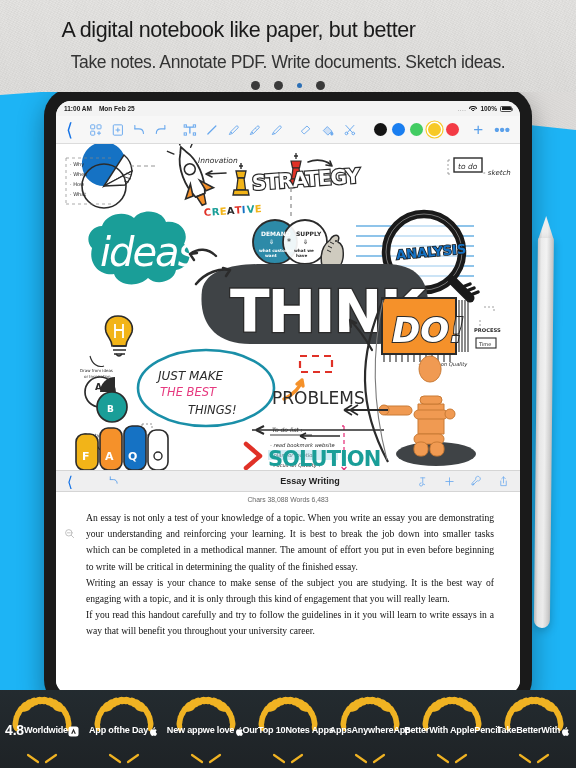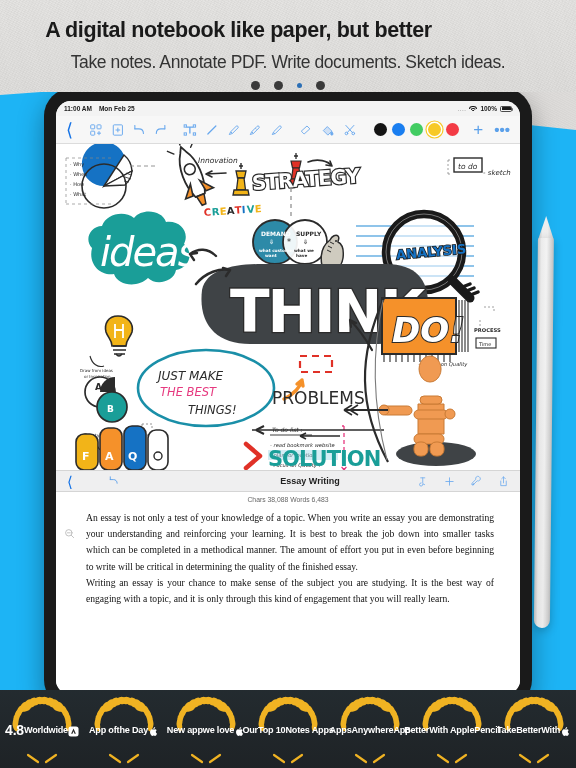--- a/index.html
+++ b/index.html
@@ -14,21 +14,21 @@
   .header-band {
     position: absolute; left:0; top:0; width:576px; height:92px;
     background:
       repeating-linear-gradient(27deg, rgba(0,0,0,.022) 0 1px, rgba(255,255,255,.02) 1px 2px),
       repeating-linear-gradient(115deg, rgba(0,0,0,.018) 0 1px, rgba(255,255,255,.018) 1px 3px),
       linear-gradient(#e3e2e0, #dddcda);
     z-index: 6;
   }
   .headline {
     position:absolute; left:0; top:18px; width:477px; text-align:center;
-    font-size:21.5px; font-weight:bold; color:#1a1a1a; letter-spacing:-0.4px;
+    font-size:21.5px; font-weight:normal; color:#1a1a1a; letter-spacing:-0.4px;
   }
   .subhead {
     position:absolute; left:0; top:52px; width:576px; text-align:center;
     font-size:17.5px; font-weight:400; color:#333; letter-spacing:-0.4px;
   }
 
   
   .blue-bg {
     position:absolute; left:0; top:0; width:576px; height:768px;
     background:#1db4f5; z-index:1;
@@ -580,20 +580,21 @@
   <div class="doc-body">
     <span class="zoom-ico">
       <svg viewBox="0 0 24 24" fill="none" stroke="currentColor" stroke-width="1.8" stroke-linecap="round">
             <circle cx="10.5" cy="10.5" r="7"></circle>
             <path d="M16 16l5 5"></path>
             <path d="M7.5 10.5h6"></path>
           </svg>
     </span>
     <p>An essay is not only a test of your knowledge of a topic. When you write an essay you are demonstrating your understanding and reinforcing your learning. It is best to break the job down into smaller tasks which can be completed in a methodical manner. The amount of effort you put in even before beginning to write will be critical in determining the quality of the finished essay.</p>
     <p>Writing an essay is your chance to make sense of the subject you are studying. It is the best way of engaging with a topic, and it is only through this kind of engagement that you will really learn.</p>
+    <p>If you read this handout carefully and try to follow the guidelines in it you will learn to write essays in a way that will benefit you throughout your university career.</p>
   </div>
 
  </div>
 </div>
 
 <div class="awards">
     <div class="badge">
       <span class="wreath">
         <svg viewBox="0 0 80 72">
           <ellipse cx="23.4" cy="15.7" rx="6" ry="2.7" fill="#f0b323" transform="rotate(-18 23.4 15.7)"></ellipse>

